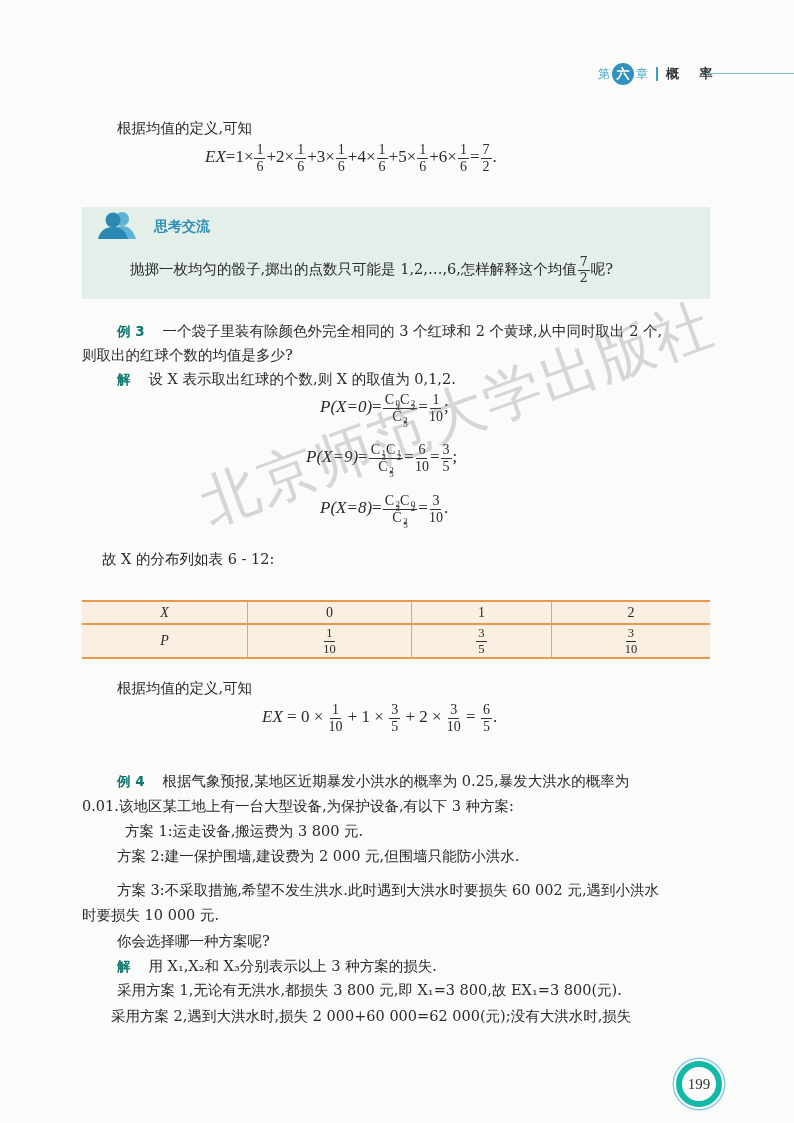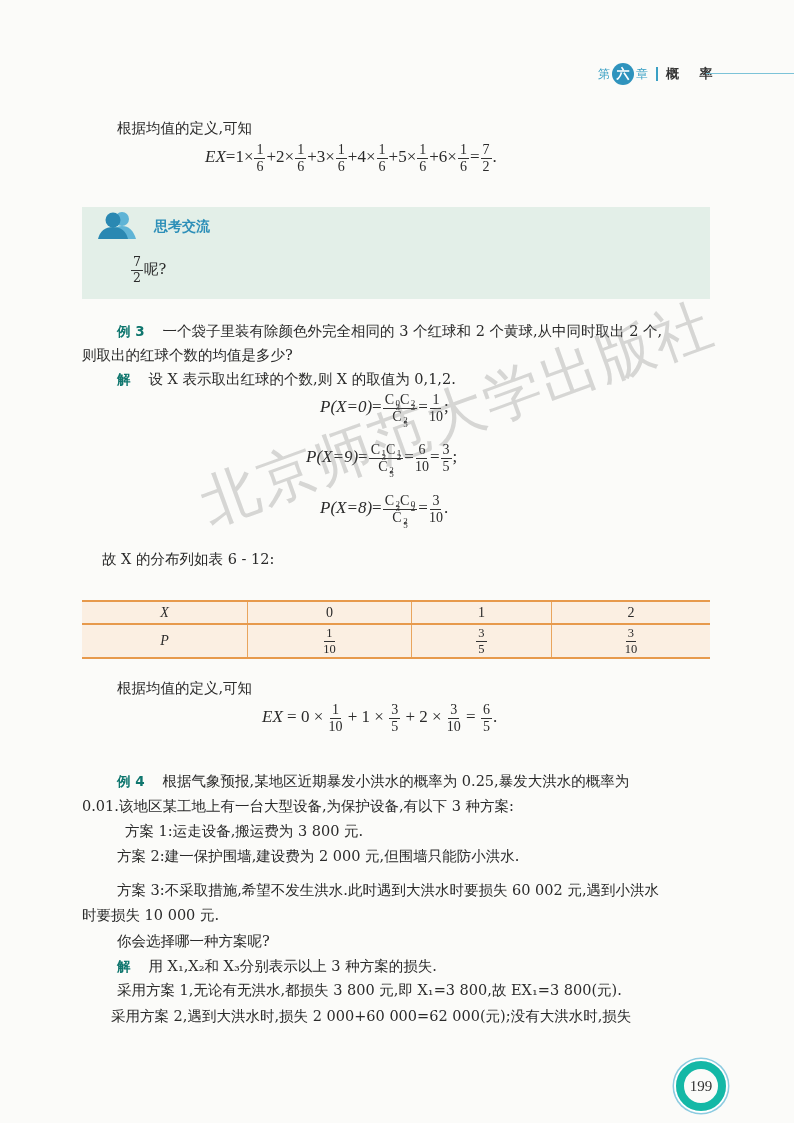--- a/index.html
+++ b/index.html
@@ -39,21 +39,21 @@
   
   .tbl-cap { left:372px; top:613px; font-family:"DejaVu Sans", sans-serif; font-weight:bold; font-size:12px; }
   table.dist { position:absolute; left:82px; top:600px; width:628px; border-collapse:collapse; background:#fbefe2; font-family:"Liberation Serif", serif; font-size:14px; }
   table.dist td { text-align:center; border-left:1px solid #e9a55d; padding:0; }
   table.dist td:first-child { border-left:none; width:165px; }
   table.dist tr.r1 td { height:21px; border-top:2px solid #e79a4c; border-bottom:2px solid #e79a4c; }
   table.dist tr.r2 td { height:32px; border-bottom:2px solid #e79a4c; }
 
   .watermark { left:190px; top:470px; font-family:"DejaVu Sans", sans-serif; font-size:58px; color:rgba(120,120,120,0.28); transform:rotate(-20deg); transform-origin:left top; letter-spacing:2px; white-space:nowrap; pointer-events:none; }
 
-  .pageno { left:676px; top:1061px; width:34px; height:34px; border-radius:50%; border:8px solid #14b8a6; box-shadow:0 0 0 2px #fff, 0 0 0 3.5px #8ccbe0; display:flex; align-items:center; justify-content:center; font-family:"Liberation Serif", serif; font-size:15px; color:#333; }
+  .pageno { left:676px; top:1061px; width:34px; height:34px; border-radius:50%; border:6px solid #14b8a6; box-shadow:0 0 0 2px #fff, 0 0 0 3.5px #8ccbe0; display:flex; align-items:center; justify-content:center; font-family:"Liberation Serif", serif; font-size:15px; color:#333; }
 </style>
 </head>
 <body>
 
 <div class="abs hdr-chap">
   <span>第</span>
   <span class="hdr-badge">六</span>
   <span>章</span>
   <span class="hdr-bar"></span>
   <span class="hdr-title">概 率</span>
@@ -92,21 +92,21 @@
     <svg width="42" height="28" viewBox="0 0 42 28">
       <circle cx="24" cy="8" r="7" fill="#5fb4d6"></circle>
       <path d="M12 28 Q14 15 24 15 Q34 15 38 28 Z" fill="#5fb4d6"></path>
       <circle cx="15" cy="9" r="7.5" fill="#2a88b2"></circle>
       <path d="M0 28 Q3 16 15 16 Q27 16 30 28 Z" fill="#2a88b2"></path>
     </svg>
   </span>
   <span class="think-title">思考交流</span>
 </div>
 <div class="abs txt think-q">
-  <span class="frac sm">
+  <span>抛掷一枚均匀的骰子,掷出的点数只可能是 1,2,…,6,怎样解释这个均值</span><span class="frac sm">
       <span class="n">7</span>
       <span class="d">2</span>
     </span><span>呢?</span>
 </div>
 
 <div class="abs txt" style="left:117px;top:320px;">
   <span class="lab">例 3</span><span>一个袋子里装有除颜色外完全相同的 3 个红球和 2 个黄球,从中同时取出 2 个,</span>
 </div>
 <div class="abs txt" style="left:82px;top:344px;">则取出的红球个数的均值是多少?</div>
 <div class="abs txt" style="left:117px;top:368px;">

